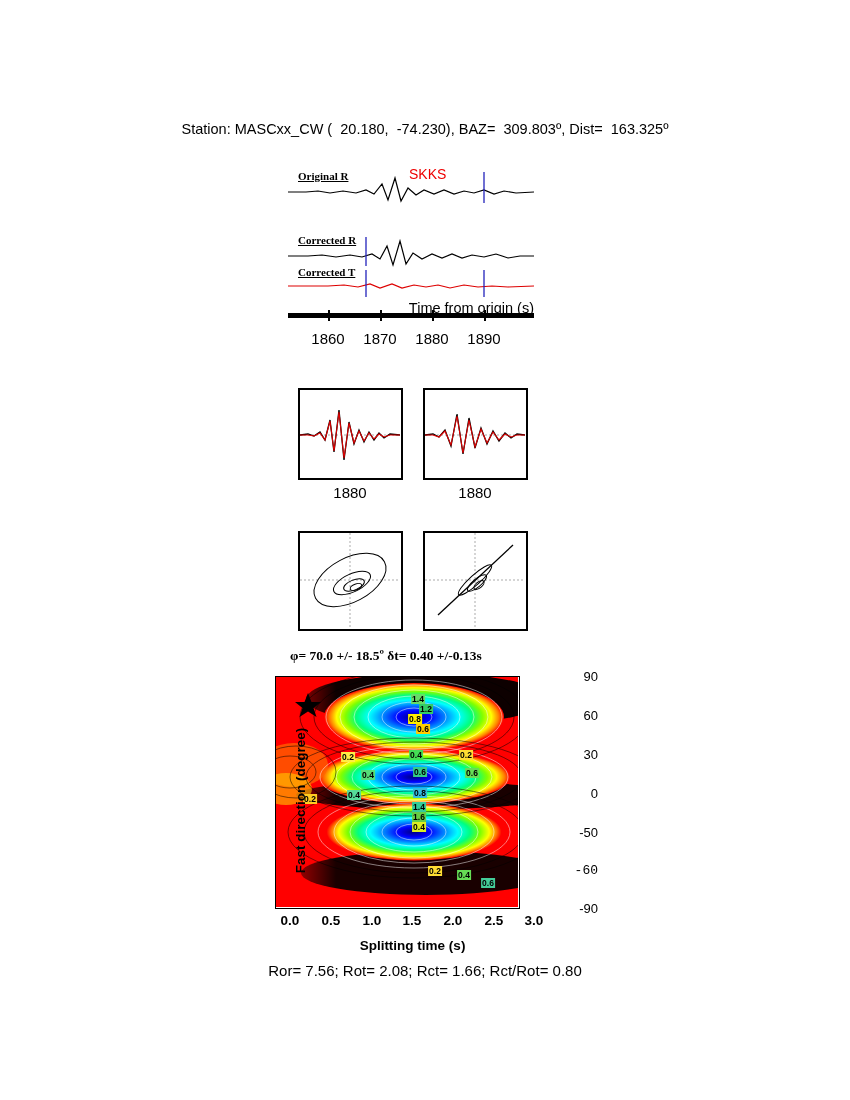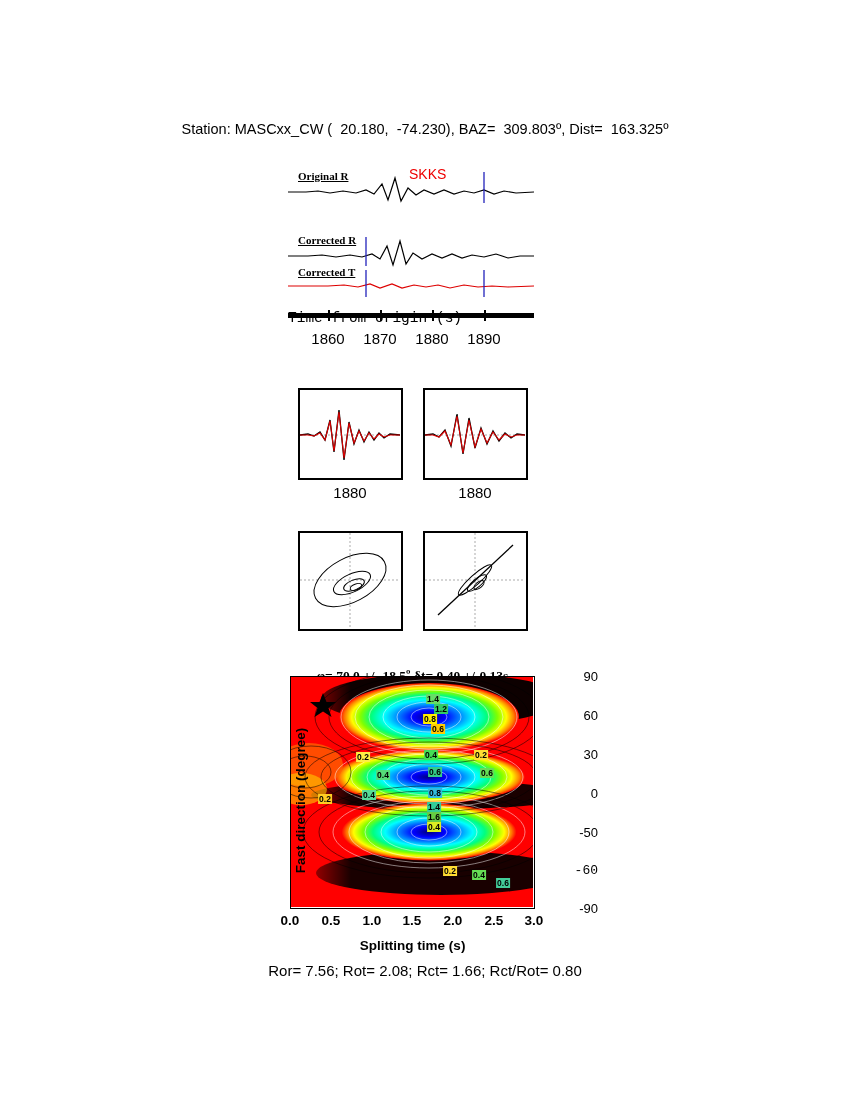--- a/index.html
+++ b/index.html
@@ -74,24 +74,23 @@
     position: absolute;
     left: 288px;
     top: 300px;
     width: 246px;
     height: 60px;
   }
   #time-axis-title {
     position: absolute;
     left: 0; top: 0;
     width: 246px;
-    text-align: left;
-    font-family: Liberation Mono, monospace;
+    text-align: right;
+    font-family: Liberation Sans, sans-serif;
     font-size: 14.5px;
-    margin-top: 10px;
   }
   .tick-label-row {
     position: absolute;
     left: -20px;
     top: 30px;
     width: 286px;
     height: 22px;
   }
   .tick-label {
     position: absolute;
@@ -114,31 +113,31 @@
     position: absolute;
     font-family: "Liberation Sans", sans-serif;
     font-size: 15px;
     text-align: center;
     transform: translateX(-50%);
   }
 
   
   #panel-contour {
     position: absolute;
-    left: 290px;
+    left: 275px;
     top: 676px;
     width: 245px;
     height: 233px;
   }
   #contour-title {
     position: absolute;
     left: 290px;
-    top: 668px;
+    top: 648px;
     width: 245px;
-    text-align: center;
+    text-align: left;
     font-family: "Liberation Serif", serif;
     font-weight: bold;
     font-size: 13.5px;
     white-space: nowrap;
   }
   #contour-plotbox {
     position: absolute;
     left: 0; top: 0;
     width: 245px;
     height: 233px;

